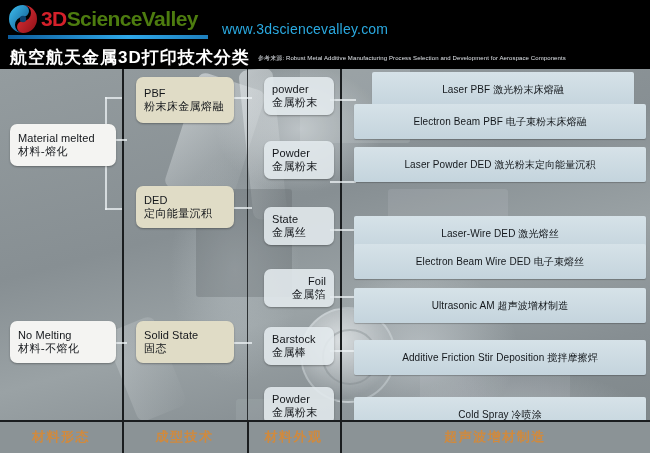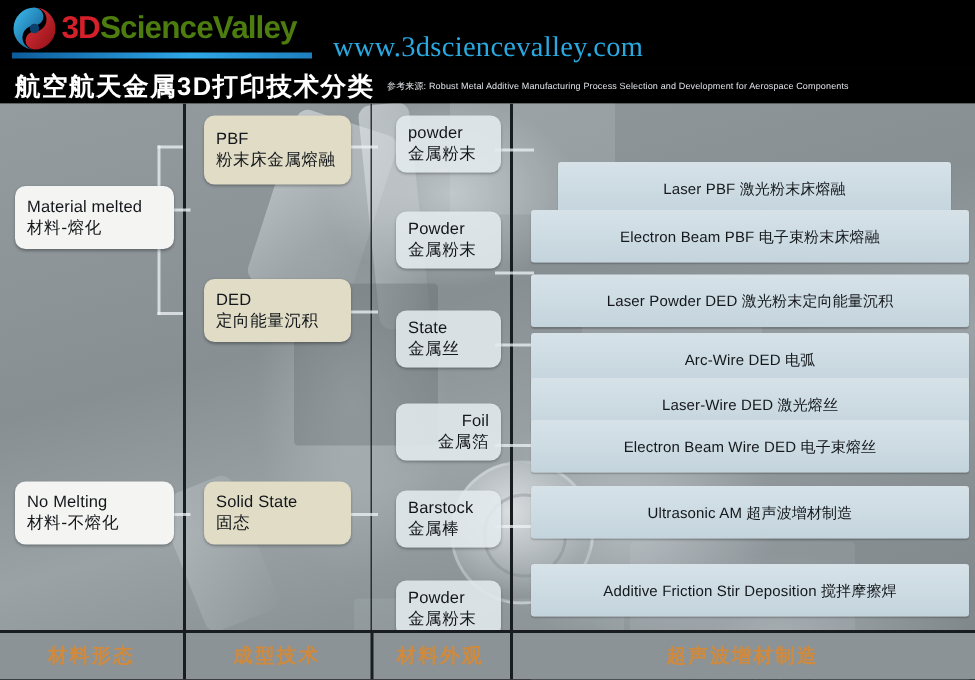--- a/index.html
+++ b/index.html
@@ -55,25 +55,24 @@
 
   .header-rule {
     position: absolute;
     left: 8px; top: 35px;
     width: 200px; height: 4px;
     background: linear-gradient(to right,#0d5c9b,#2fa8e8 60%,#1e7fbd);
   }
   .site-url {
     position: absolute;
     left: 222px; top: 21px;
-    font-size: 19px;
+    font-size: 14px;
     color: #2aa9e0;
     letter-spacing: 0.2px;
     white-space: nowrap;
-    font-family: Liberation Serif, serif;
   }
 
   
   .title-band {
     position: absolute;
     left: 0; top: 45px;
     width: 650px; height: 24px;
     background: #000000;
   }
   .main-title {
@@ -200,21 +199,20 @@
     border-radius: 2px;
     color: #14181c;
     font-size: 10px;
     display: flex;
     align-items: center;
     justify-content: center;
     white-space: nowrap;
     letter-spacing: 0.1px;
     box-shadow: 0 1px 1px rgba(0,0,0,0.22);
     font-family: "Liberation Sans", "DejaVu Sans", sans-serif;
-    margin-top: 36px;
   }
   .proc.wide { left: 354px; width: 292px; }
 
   
   .conn {
     position: absolute;
     background: rgba(238,243,246,0.75);
   }
 </style>
 </head>
@@ -333,21 +331,20 @@
       <span class="cn">金属棒</span>
     </div>
     <div class="node frost" style="left:264px; top:318px; width:70px; height:38px;">
       <span class="en">Powder</span>
       <span class="cn">金属粉末</span>
     </div>
 
     <div class="proc" style="top:3px;">Laser PBF 激光粉末床熔融</div>
     <div class="proc wide" style="top:35px;">Electron Beam PBF 电子束粉末床熔融</div>
     <div class="proc wide" style="top:78px;">Laser Powder DED 激光粉末定向能量沉积</div>
-    <div class="proc wide" style="top:117px;">Arc-Wire DED 电弧</div>
     <div class="proc wide" style="top:147px;">Laser-Wire DED 激光熔丝</div>
     <div class="proc wide" style="top:175px;">Electron Beam Wire DED 电子束熔丝</div>
     <div class="proc wide" style="top:219px;">Ultrasonic AM  超声波增材制造</div>
     <div class="proc wide" style="top:271px;">Additive Friction Stir Deposition 搅拌摩擦焊</div>
     <div class="proc wide" style="top:328px;">Cold Spray 冷喷涂</div>
 
   </div>
 
   <div class="footer-band"></div>
   <div class="footer-label" style="left:0px;   width:122px;">材料形态</div>

